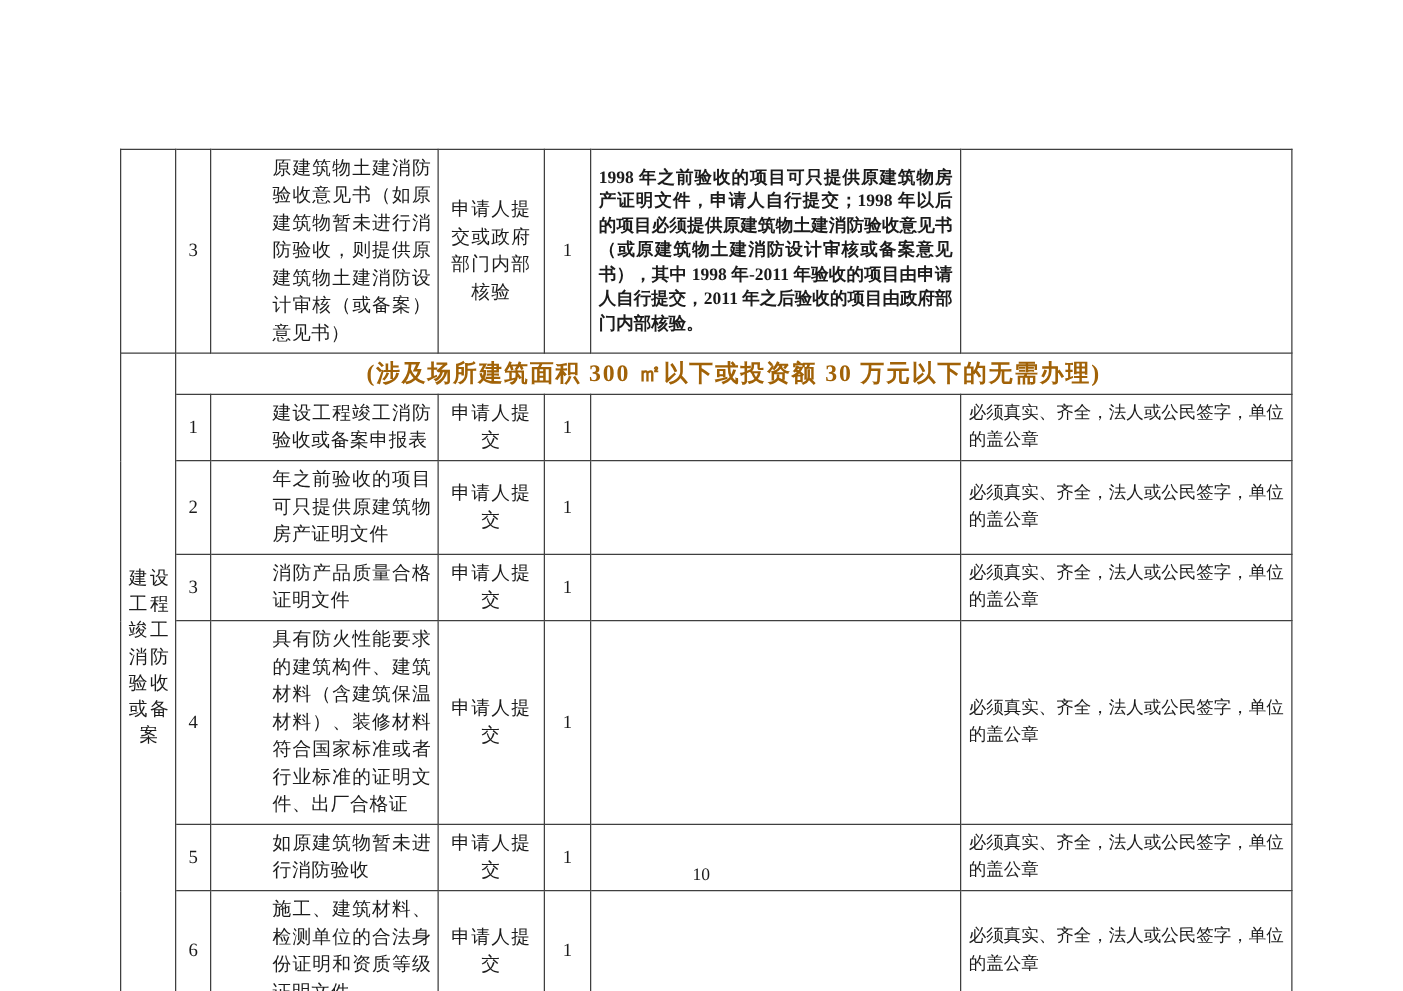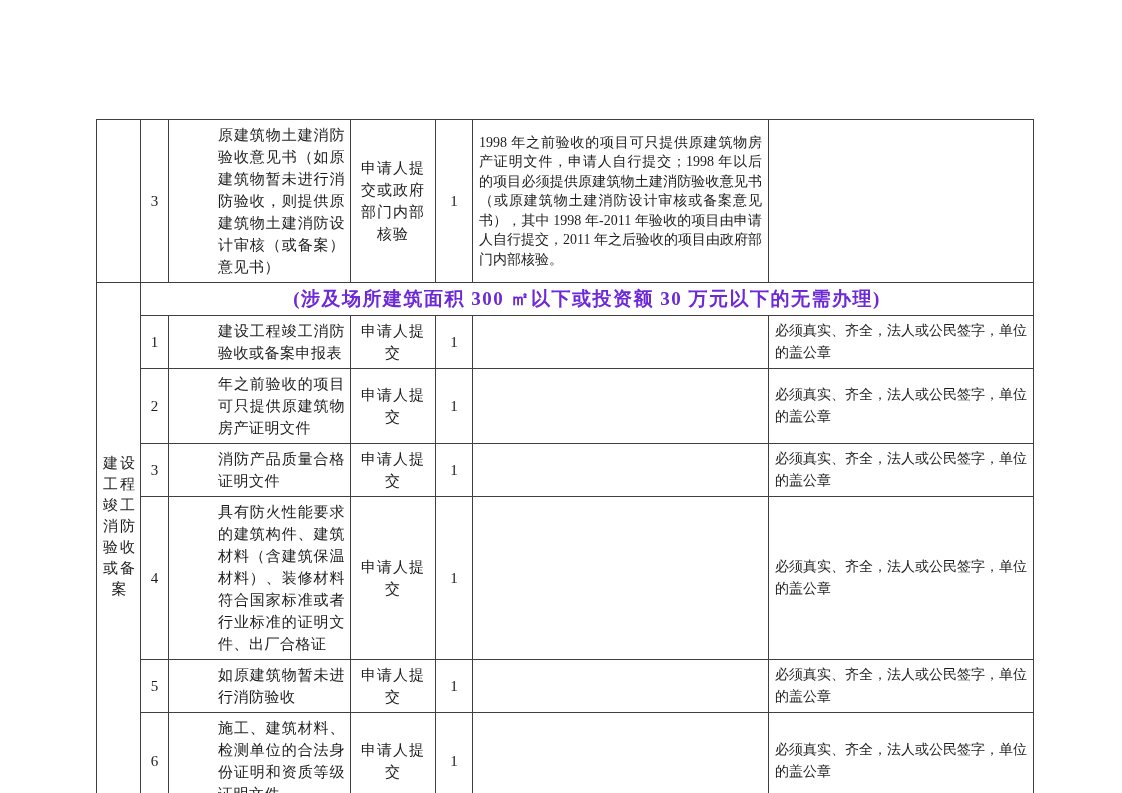--- a/index.html
+++ b/index.html
@@ -46,20 +46,21 @@
     font-size:15px;
     line-height:22px;
     letter-spacing:1px;
     text-align:center;
   }
   td.cell-note{padding:2px 6px;}
   .note-text{
     font-size:14px;
     line-height:19.5px;
     text-align:justify;
+    font-weight:bold;
   }
   td.cell-req{
     padding:2px 6px;
     font-size:14px;
     line-height:22px;
     text-align:justify;
   }
   td.cell-category{padding:5px;padding-bottom:44px;}
   .category-text{
     width:36px;
@@ -67,21 +68,21 @@
     font-size:15px;
     line-height:21px;
     letter-spacing:2px;
     text-align:center;
   }
   td.cell-exemption{
     text-align:center;
     font-size:19px;
     font-weight:bold;
     letter-spacing:1.5px;
-    color:#6d28d9;
+    color:#a16207;
   }
 
   .page-number{
     position:absolute;
     top:693px;left:0;right:0;
     text-align:center;
     font-size:14px;
     color:#1c1c1c;
   }
 </style>
@@ -210,13 +211,14 @@
       </td>
       <td class="cell-qty">1</td>
       <td class="cell-note">
         <div class="note-text"></div>
       </td>
       <td class="cell-req">必须真实、齐全，法人或公民签字，单位的盖公章</td>
     </tr>
   </tbody>
     </table>
 
+  <div class="page-number">10</div>
 </div>
 
 </body></html>

